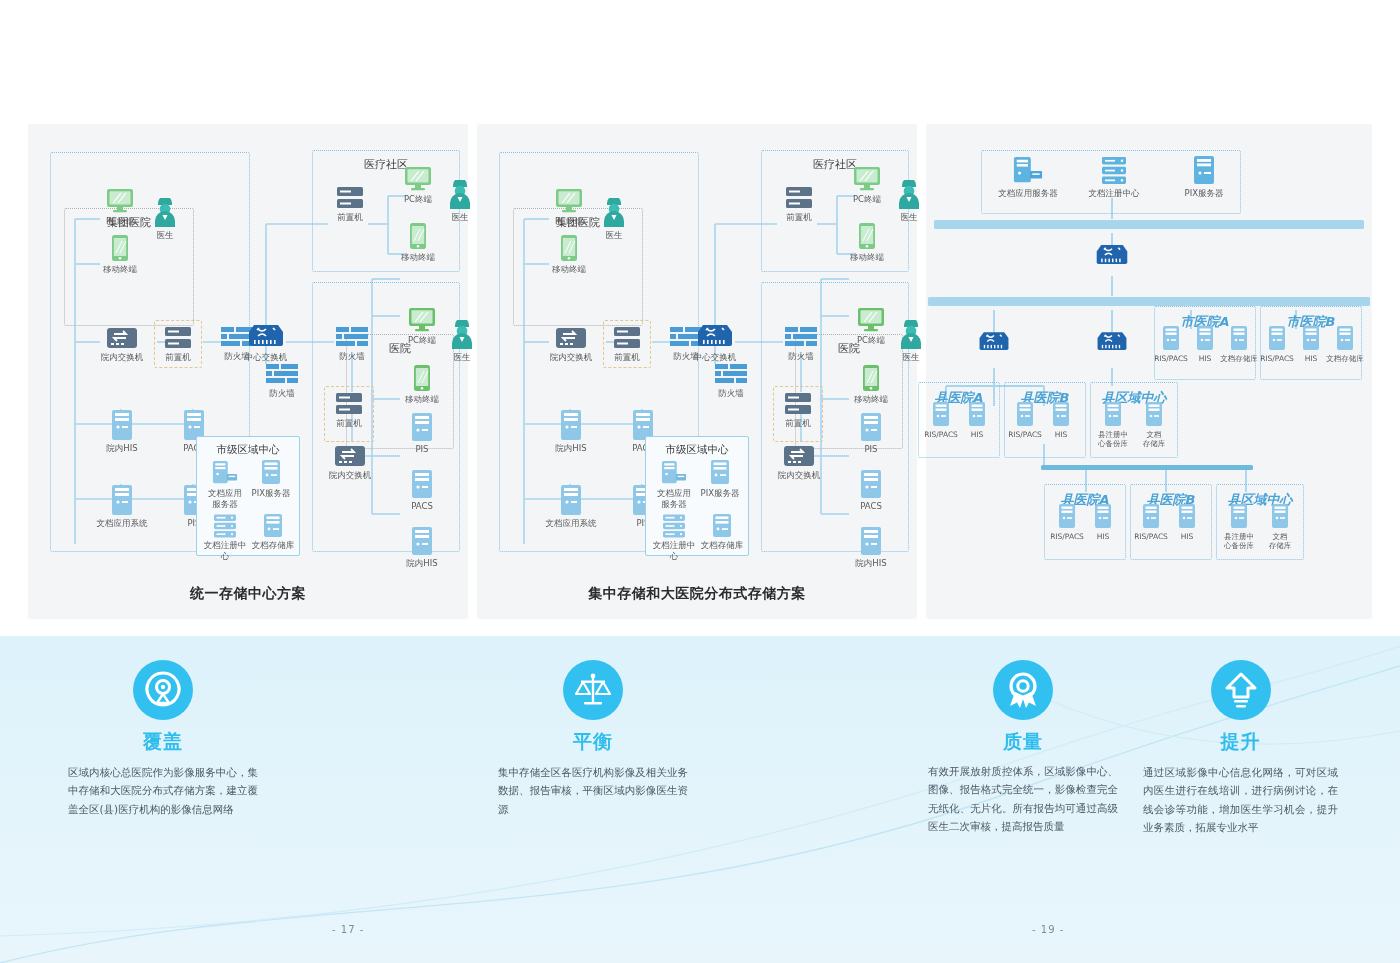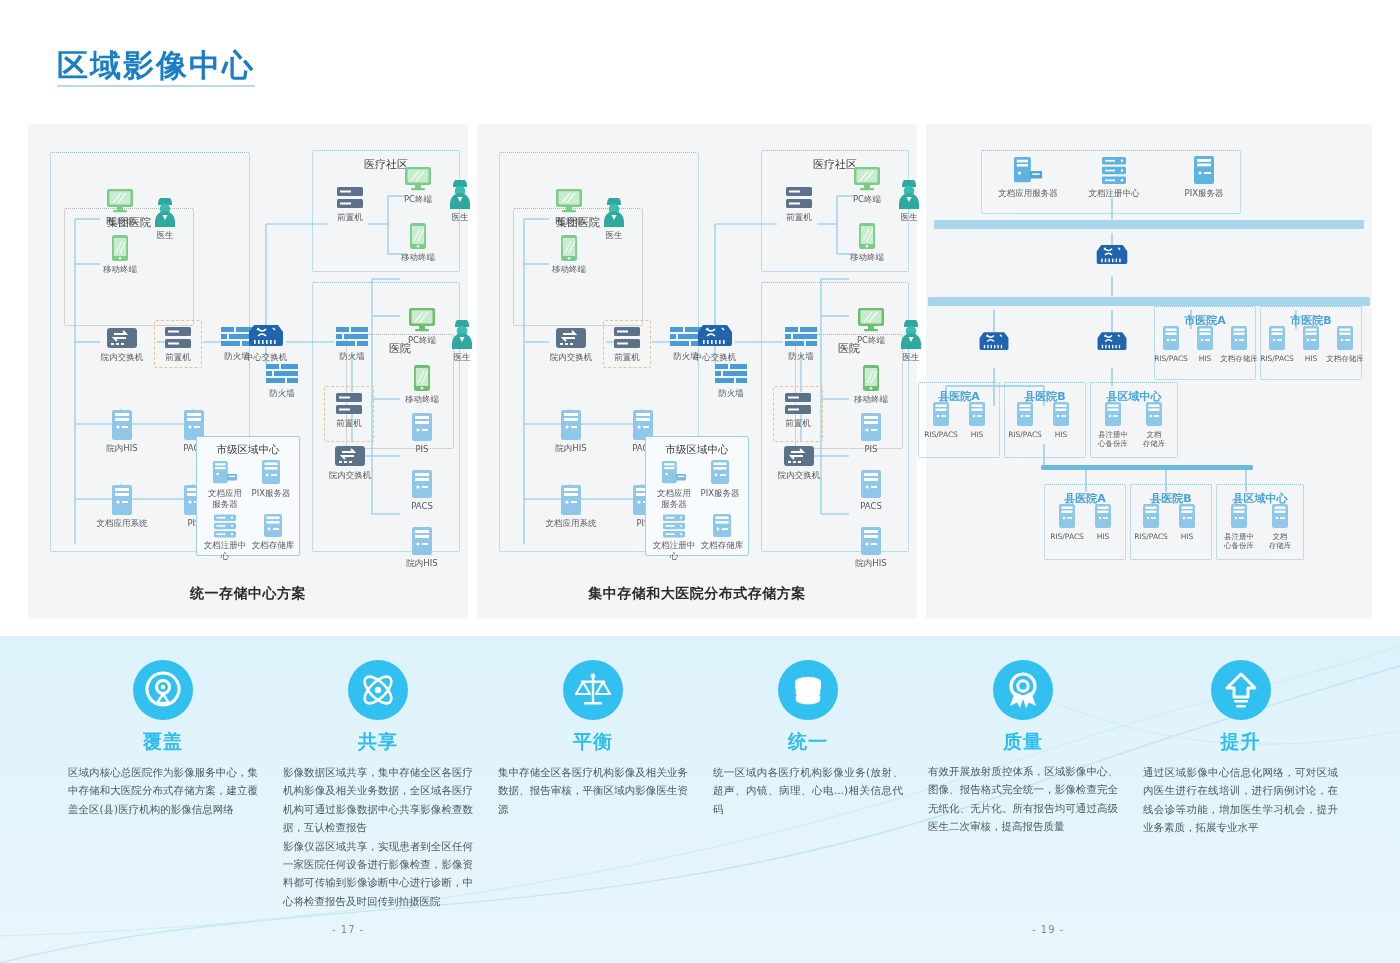--- a/index.html
+++ b/index.html
@@ -34,21 +34,21 @@
   .node { position:absolute; text-align:center; width:64px; }
   .node .lbl { font-size:8.5px; color:#5a5a5a; line-height:1.25; margin-top:2px; white-space:pre-line; }
   .grp {
     position:absolute; border:1px dashed #9ecbe8; border-radius:2px;
   }
   .grp.dot { border-style:dotted; border-color:#b0b0b0;margin-top:46px; }
   .grp.dotblue { border-style:dotted; border-color:#86c2e6; }
   .grp.orange { border:1px dashed #e8c48e; }
   .grp.solidblue { border:1px solid #9ed0ea; background:#f8fbfd; }
   .grp .title { text-align:center; font-size:11px; color:#3c3c3c; margin-top:6px; font-weight:500; }
-  .grp .title.blue { color:#4aa3d6; font-size:11px; font-weight:bold; }
+  .grp .title.blue { color:#4aa3d6; font-size:13px; font-weight:bold;font-style:italic; }
   
   .ic { display:block; margin:0 auto; }
   
   .band {
     position:absolute; left:0; top:636px; width:1400px; height:327px;
     background:linear-gradient(180deg,#ddf2fb 0%, #e4f4fb 55%, #e8f6fc 100%);
     overflow:hidden;
   }
   .band svg.swoosh { position:absolute; left:0; top:0; width:1400px; height:327px; }
   .feat { width:215px; margin-left:0; }
@@ -64,21 +64,20 @@
   .feat p {
     font-size:10.5px; color:#4d5a63; line-height:1.75; margin-top:8px;
     text-align:justify;
   }
   .pageno { position:absolute; font-size:10px; color:#7b8d96; letter-spacing:1px; }
 </style>
 </head>
 <body>
 
 <div class="header">
-  <div class="cn">区域影像中心</div>
 </div>
 
 <div class="strip">
 
   <div class="panel p1">
     <div class="canvas">
 
       <svg class="wires" viewBox="0 0 440 495">
         <g stroke="#a7d5ec" stroke-width="1.6" fill="none">
           <path d="M47 95 L47 420"></path>
@@ -1150,60 +1149,36 @@
         <path d="M20 3 A16 16 0 1 1 19.99 3 Z" fill="none" stroke="#fff" stroke-width="3.2"></path>
         <circle cx="20" cy="17" r="6.5" fill="none" stroke="#fff" stroke-width="3"></circle>
         <circle cx="20" cy="17" r="2.2" fill="#fff"></circle>
         <path d="M14 33 L20 24 L26 33 Z" fill="#31c0ef" stroke="#fff" stroke-width="2.4" stroke-linejoin="round"></path>
       </svg>
     </div>
     <h3>覆盖</h3>
     <p>区域内核心总医院作为影像服务中心，集中存储和大医院分布式存储方案，建立覆盖全区(县)医疗机构的影像信息网络</p>
   </div>
 
-  <div class="feat feat-wrap" style="left:283px; width:190px;">
-    <div class="circ">
-      <svg width="40" height="40" viewBox="0 0 40 40">
-        <ellipse cx="20" cy="20" rx="17" ry="8" fill="none" stroke="#fff" stroke-width="2.6" transform="rotate(45 20 20)"></ellipse>
-        <ellipse cx="20" cy="20" rx="17" ry="8" fill="none" stroke="#fff" stroke-width="2.6" transform="rotate(-45 20 20)"></ellipse>
-        <circle cx="20" cy="20" r="3.2" fill="#fff"></circle>
-      </svg>
-    </div>
-    <h3>共享</h3>
-    <p style="white-space:pre-line;">影像数据区域共享，集中存储全区各医疗机构影像及相关业务数据，全区域各医疗机构可通过影像数据中心共享影像检查数据，互认检查报告
-影像仪器区域共享，实现患者到全区任何一家医院任何设备进行影像检查，影像资料都可传输到影像诊断中心进行诊断，中心将检查报告及时回传到拍摄医院</p>
-  </div>
 
   <div class="feat feat-wrap" style="left:498px; width:190px;">
     <div class="circ">
       <svg width="40" height="40" viewBox="0 0 40 40">
         <circle cx="20" cy="6" r="2.4" fill="#fff"></circle>
         <rect x="18.8" y="8" width="2.4" height="24" fill="#fff"></rect>
         <rect x="8" y="10.5" width="24" height="2.4" fill="#fff"></rect>
         <rect x="11" y="32" width="18" height="2.6" rx="1" fill="#fff"></rect>
         <path d="M3 24 L10 12 L17 24 Z" fill="none" stroke="#fff" stroke-width="2.2" stroke-linejoin="round"></path>
         <path d="M23 24 L30 12 L37 24 Z" fill="none" stroke="#fff" stroke-width="2.2" stroke-linejoin="round"></path>
       </svg>
     </div>
     <h3>平衡</h3>
     <p>集中存储全区各医疗机构影像及相关业务数据、报告审核，平衡区域内影像医生资源</p>
   </div>
 
-  <div class="feat feat-wrap" style="left:713px; width:190px;">
-    <div class="circ">
-      <svg width="40" height="40" viewBox="0 0 40 40">
-        <ellipse cx="20" cy="12" rx="13" ry="5.2" fill="#fff"></ellipse>
-        <path d="M7 12 v6 a13 5.2 0 0 0 26 0 v-6" fill="#fff"></path>
-        <path d="M7 20 v4 a13 5.2 0 0 0 26 0 v-4" fill="#fff" stroke="#31c0ef" stroke-width="1.6"></path>
-        <path d="M7 26 v4 a13 5.2 0 0 0 26 0 v-4" fill="#fff" stroke="#31c0ef" stroke-width="1.6"></path>
-      </svg>
-    </div>
-    <h3>统一</h3>
-    <p>统一区域内各医疗机构影像业务(放射、超声、内镜、病理、心电...)相关信息代码</p>
-  </div>
 
   <div class="feat feat-wrap" style="left:928px; width:190px;font-family:Liberation Serif, serif;">
     <div class="circ">
       <svg width="40" height="40" viewBox="0 0 40 40">
         <path d="M12 22 L7 36 L14 32.5 L17 38 L21 26 Z" fill="#fff"></path>
         <path d="M28 22 L33 36 L26 32.5 L23 38 L19 26 Z" fill="#fff"></path>
         <circle cx="20" cy="16" r="12" fill="none" stroke="#fff" stroke-width="3.2"></circle>
         <circle cx="20" cy="16" r="5.2" fill="none" stroke="#fff" stroke-width="3"></circle>
       </svg>
     </div>

